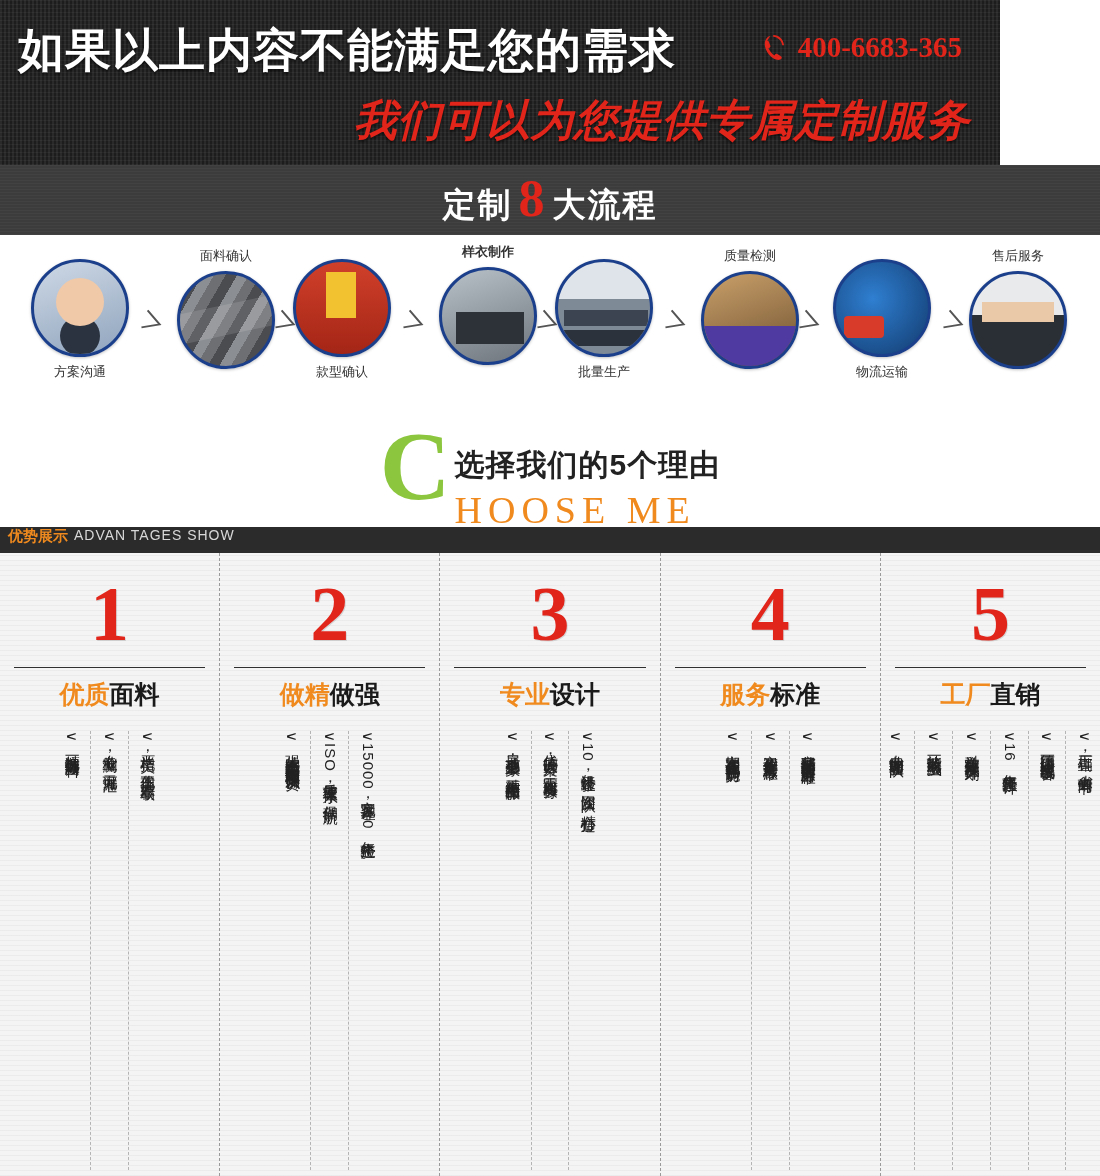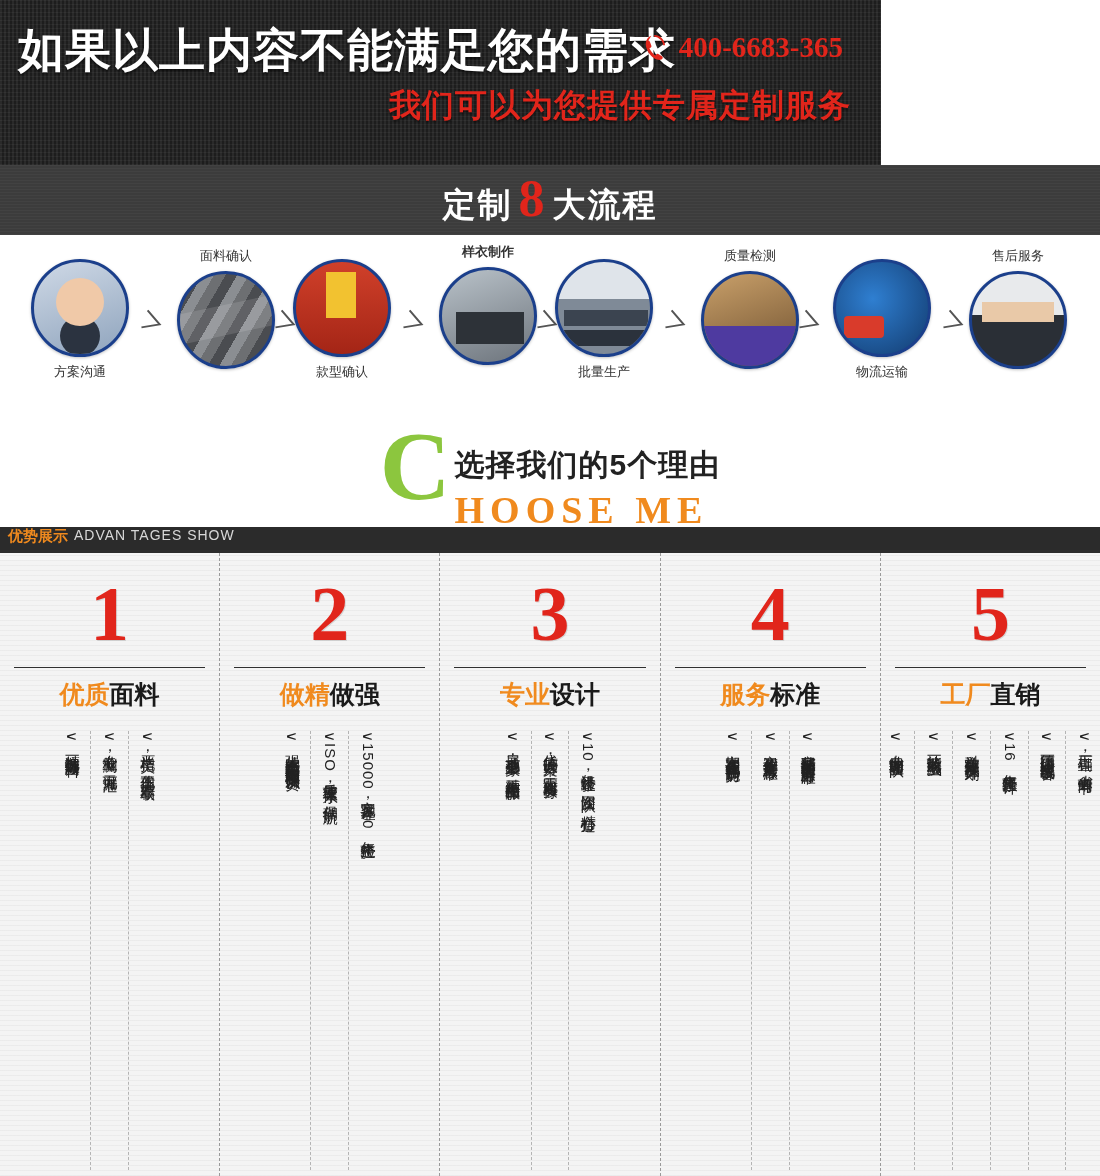--- a/index.html
+++ b/index.html
@@ -5,21 +5,21 @@
   html,body{margin:0;padding:0;}
   body{
     width:1100px;height:1176px;
     font-family:"Liberation Sans","DejaVu Sans",sans-serif;
     background:#fff;overflow:hidden;
   }
   .page{position:relative;width:1100px;height:1176px;}
 
   
   .banner{
-    position:relative;width:881px;height:165px;
+    position:relative;width:1000px;height:165px;
     background:
       repeating-linear-gradient(90deg, #2a2a2a 0px, #2a2a2a 2px, #1d1d1d 2px, #1d1d1d 4px),
       #222;
     overflow:hidden;
   }
   .banner:before{
     content:"";position:absolute;inset:0;
     background:repeating-linear-gradient(0deg, rgba(255,255,255,.045) 0px, rgba(255,255,255,.045) 1px, rgba(0,0,0,0) 1px, rgba(0,0,0,0) 4px);
   }
   .banner-line1{
@@ -32,23 +32,24 @@
   }
   .phone-icon{
     width:32px;height:32px;color:#e1251b;font-size:30px;line-height:30px;
     display:flex;align-items:center;justify-content:center;
   }
   .phone-num{
     color:#e1251b;font-size:29px;font-weight:bold;
     font-family:"Liberation Serif","DejaVu Serif",serif;letter-spacing:0px;
   }
   .banner-line2{
-    position:absolute;right:30px;top:84px;
-    color:#e1251b;font-size:32px;font-weight:bold;letter-spacing:1px;
+    position:absolute;right:30px;top:92px;
+    color:#e1251b;font-size:43px;font-weight:bold;letter-spacing:1px;
     text-shadow:0 2px 3px rgba(0,0,0,.55);
+    font-style:italic;
   }
 
   
   .proc-bar{
     position:relative;width:1100px;height:70px;background:#3c3c3c;
     display:flex;align-items:center;justify-content:center;
   }
   .proc-bar:before{
     content:"";position:absolute;inset:0;
     background:repeating-linear-gradient(0deg, rgba(255,255,255,.03) 0px, rgba(255,255,255,.03) 1px, rgba(0,0,0,0) 1px, rgba(0,0,0,0) 3px);
@@ -110,21 +111,21 @@
     display:flex;align-items:center;justify-content:center;
   }
   .choose-inner{position:relative;display:flex;align-items:flex-start;}
   .bigC{
     color:#8cc63e;font-size:98px;line-height:.88;font-weight:bold;
     font-family:"Liberation Serif","DejaVu Serif",serif;
   }
   .choose-text{margin-left:4px;margin-top:6px;}
   .choose-cn{font-size:30px;color:#222;font-weight:bold;letter-spacing:1px;margin-top:16px;}
   .choose-en{
-    font-size:38px;color:#f08a1e;font-weight:bold;letter-spacing:6px;margin-top:2px;
+    font-size:38px;color:#f08a1e;font-weight:normal;letter-spacing:6px;margin-top:2px;
     font-family:"Liberation Serif","DejaVu Serif",serif;
   }
 
   
   .adv-bar{
     position:relative;width:1100px;height:26px;background:#2b2b2b;
     display:flex;align-items:flex-start;padding-left:8px;box-sizing:border-box;
   }
   .adv-cn{color:#f08a1e;font-size:15px;font-weight:bold;margin-right:6px;}
   .adv-en{color:#d8d8d8;font-size:14px;letter-spacing:1px;}

